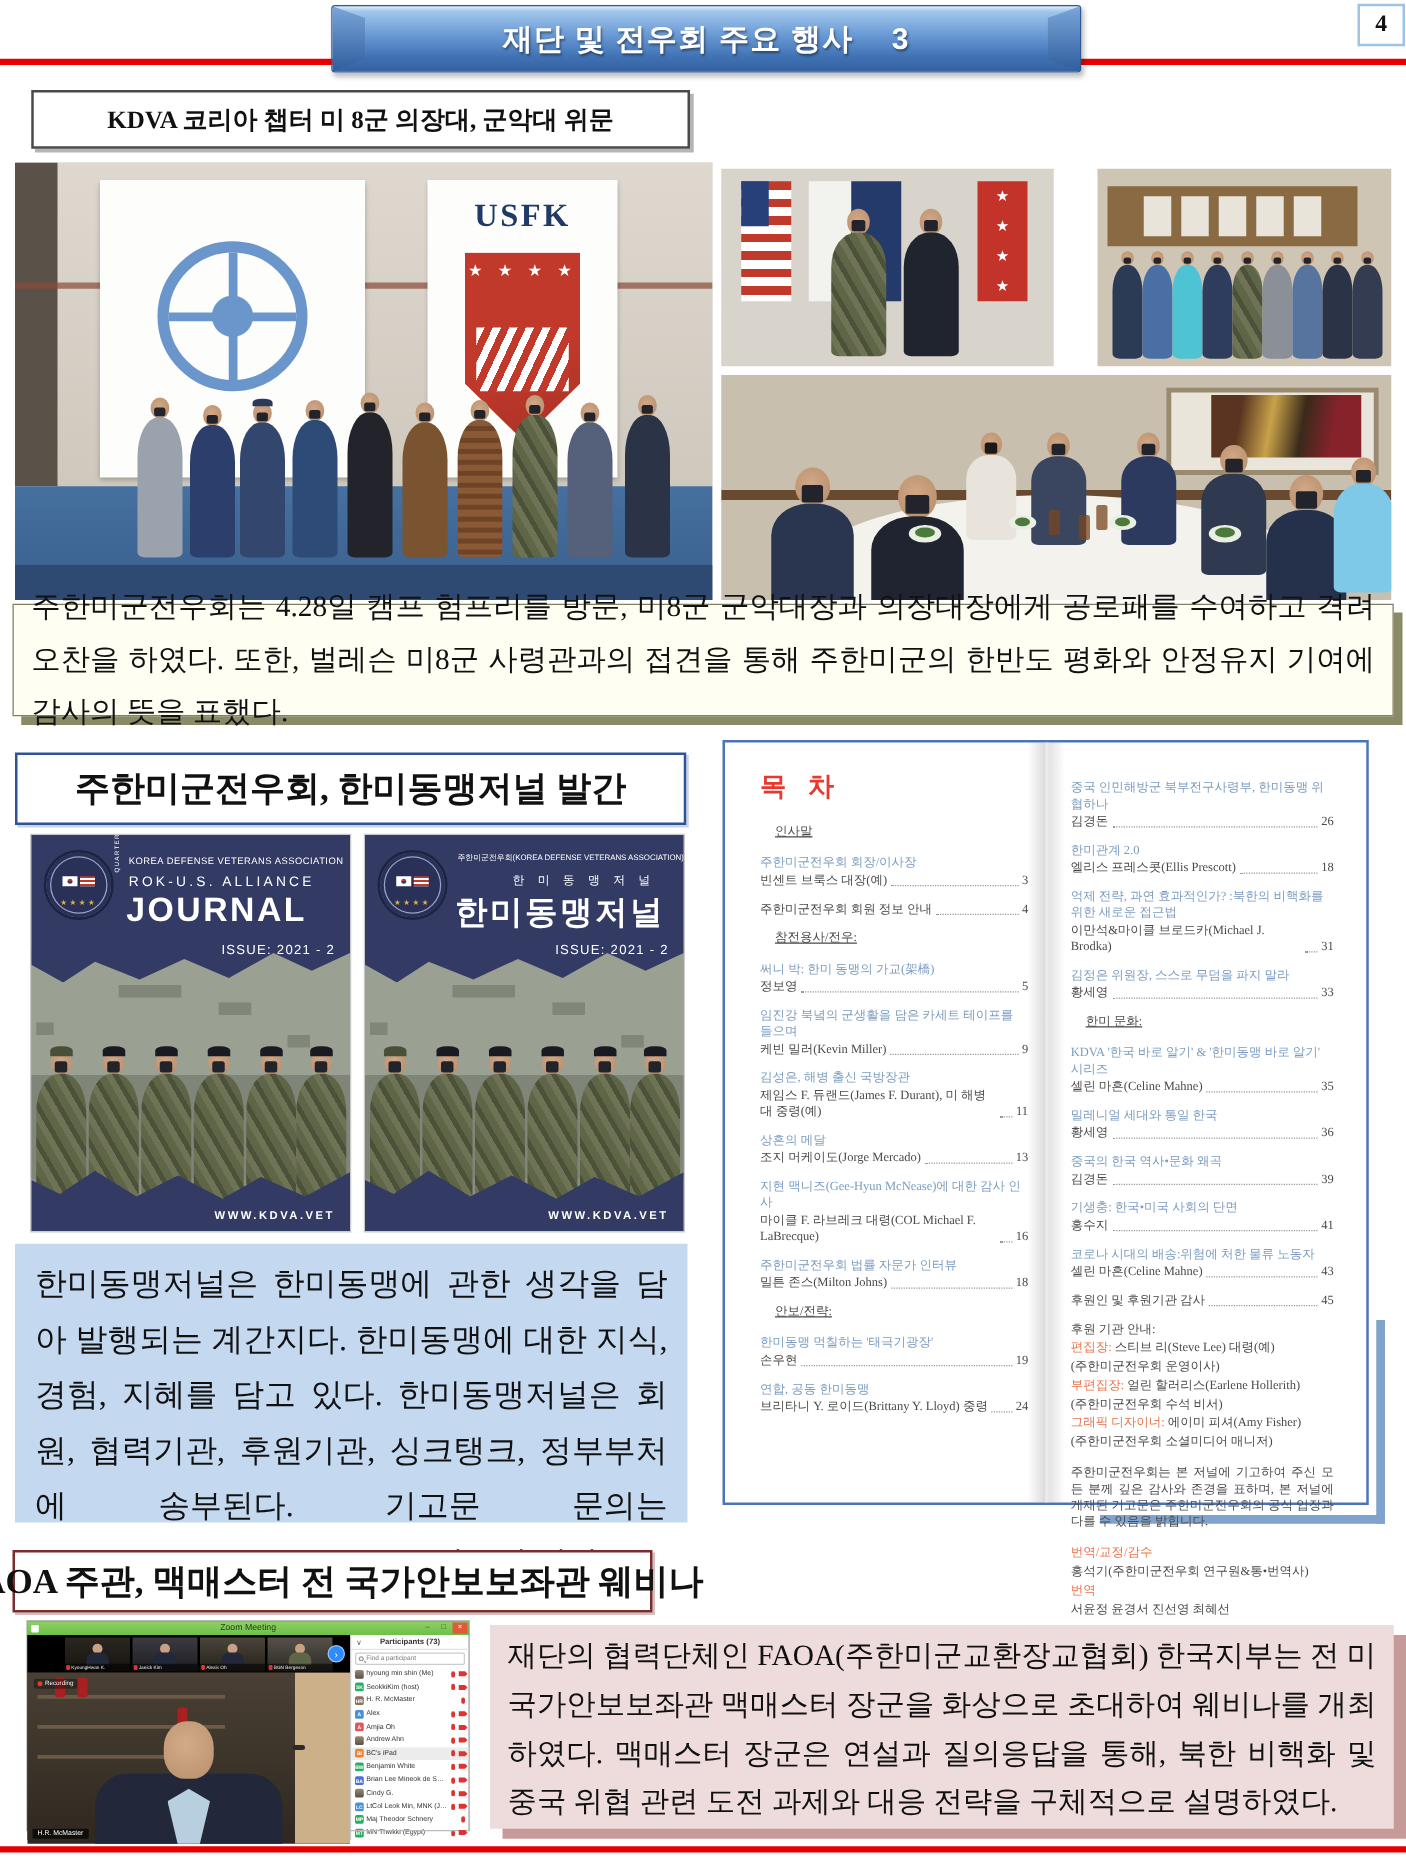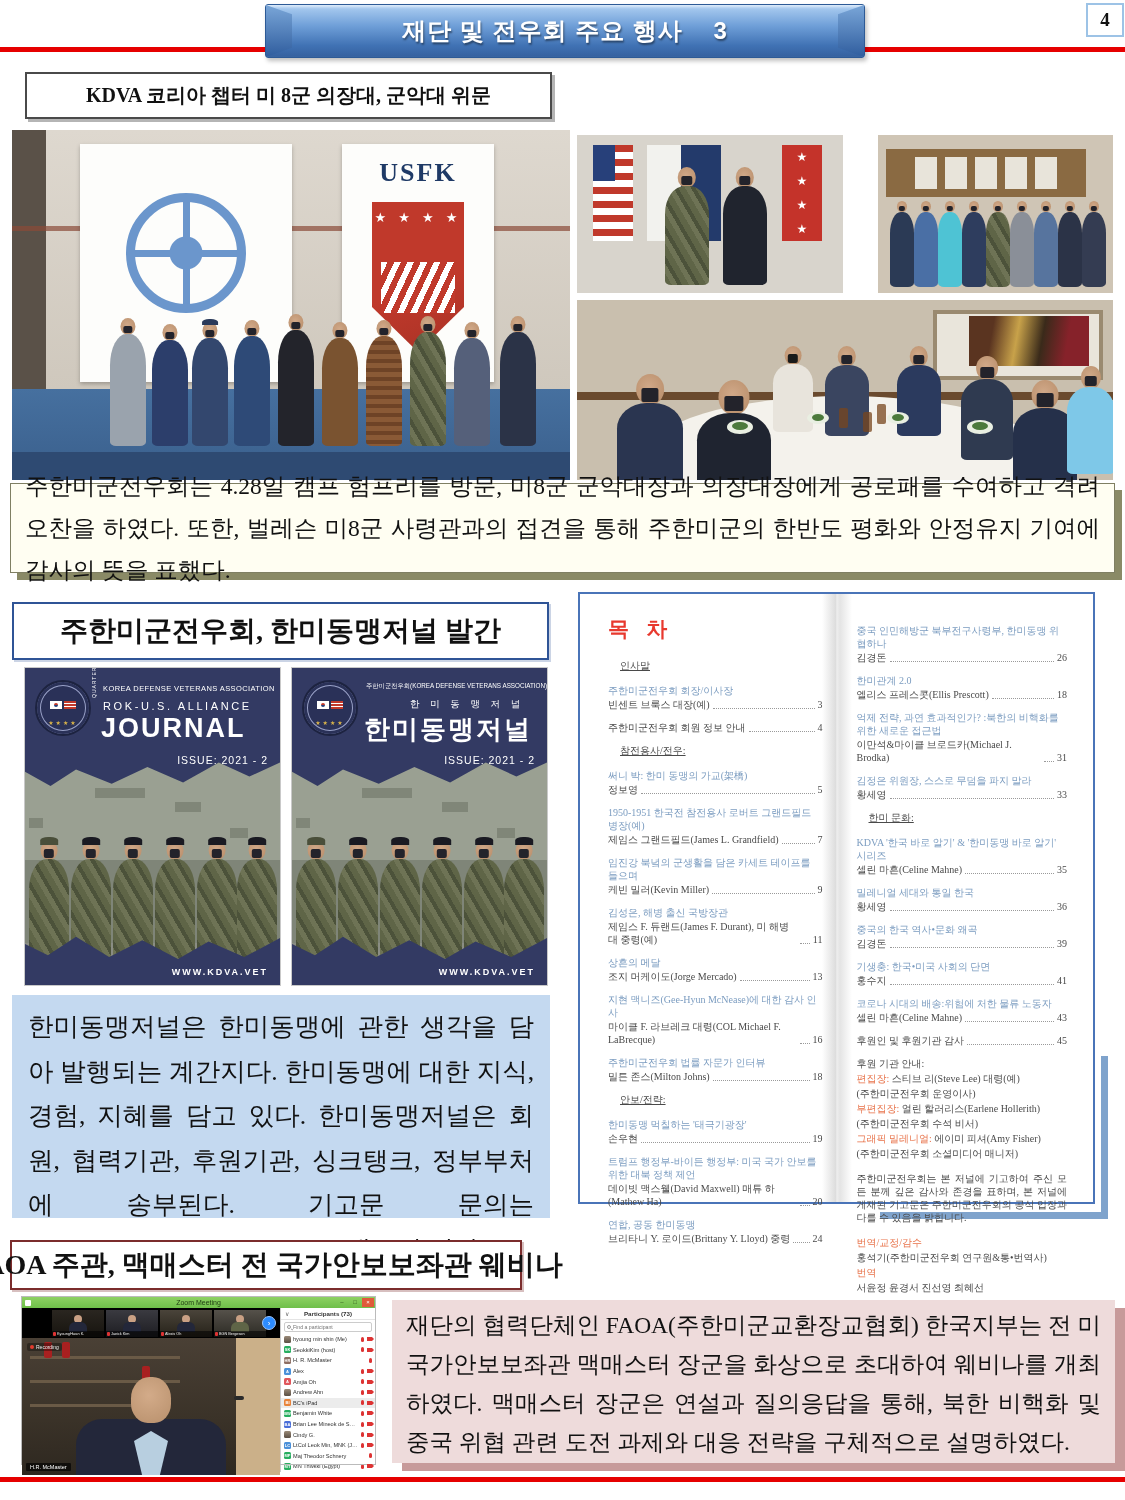--- a/index.html
+++ b/index.html
@@ -609,28 +609,20 @@
       <div class="toc-heading">참전용사/전우:</div>
       <div class="toc-item">
         <div class="toc-title">써니 박: 한미 동맹의 가교(架橋)</div>
         <div class="toc-line">
           <span class="toc-author">정보영</span>
           <span class="leader"></span>
           <span class="pg">5</span>
         </div>
       </div>
       <div class="toc-item">
-        <div class="toc-title">1950-1951 한국전 참전용사 로버트 그랜드필드 병장(예)</div>
-        <div class="toc-line">
-          <span class="toc-author">제임스 그랜드필드(James L. Grandfield)</span>
-          <span class="leader"></span>
-          <span class="pg">7</span>
-        </div>
-      </div>
-      <div class="toc-item">
         <div class="toc-title">임진강 북녘의 군생활을 담은 카세트 테이프를 들으며</div>
         <div class="toc-line">
           <span class="toc-author">케빈 밀러(Kevin Miller)</span>
           <span class="leader"></span>
           <span class="pg">9</span>
         </div>
       </div>
       <div class="toc-item">
         <div class="toc-title">김성은, 해병 출신 국방장관</div>
         <div class="toc-line">
@@ -663,28 +655,20 @@
           <span class="pg">18</span>
         </div>
       </div>
       <div class="toc-heading">안보/전략:</div>
       <div class="toc-item">
         <div class="toc-title">한미동맹 먹칠하는 '태극기광장'</div>
         <div class="toc-line">
           <span class="toc-author">손우현</span>
           <span class="leader"></span>
           <span class="pg">19</span>
-        </div>
-      </div>
-      <div class="toc-item">
-        <div class="toc-title">트럼프 행정부-바이든 행정부: 미국 국가 안보를 위한 대북 정책 제언</div>
-        <div class="toc-line">
-          <span class="toc-author">데이빗 맥스웰(David Maxwell) 매튜 하 (Mathew Ha)</span>
-          <span class="leader"></span>
-          <span class="pg">20</span>
         </div>
       </div>
       <div class="toc-item">
         <div class="toc-title">연합, 공동 한미동맹</div>
         <div class="toc-line">
           <span class="toc-author">브리타니 Y. 로이드(Brittany Y. Lloyd) 중령</span>
           <span class="leader"></span>
           <span class="pg">24</span>
         </div>
       </div>
@@ -769,21 +753,21 @@
           <span class="leader"></span>
           <span class="pg">45</span>
         </div>
       </div>
       <div class="staff">
         <p>후원 기관 안내:</p>
         <p><span class="lab">편집장:</span><span> 스티브 리(Steve Lee) 대령(예)</span></p>
         <p>(주한미군전우회 운영이사)</p>
         <p><span class="lab">부편집장:</span><span> 얼린 할러리스(Earlene Hollerith)</span></p>
         <p>(주한미군전우회 수석 비서)</p>
-        <p><span class="lab">그래픽 밀레니얼:</span><span> 에이미 피셔(Amy Fisher)</span></p>
+        <p><span class="lab">그래픽 디자이너:</span><span> 에이미 피셔(Amy Fisher)</span></p>
         <p>(주한미군전우회 소셜미디어 매니저)</p>
         <p class="disc">주한미군전우회는 본 저널에 기고하여 주신 모든 분께 깊은 감사와 존경을 표하며, 본 저널에 게재된 기고문은 주한미군전우회의 공식 입장과 다를 수 있음을 밝힙니다.</p>
         <p class="cred-lab">번역/교정/감수</p>
         <p>홍석기(주한미군전우회 연구원&amp;통•번역사)</p>
         <p class="cred-lab">번역</p>
         <p>서윤정 윤경서 진선영 최혜선</p>
       </div>
     </div>
 </div>
 <div class="abs shadowL-v"></div>

